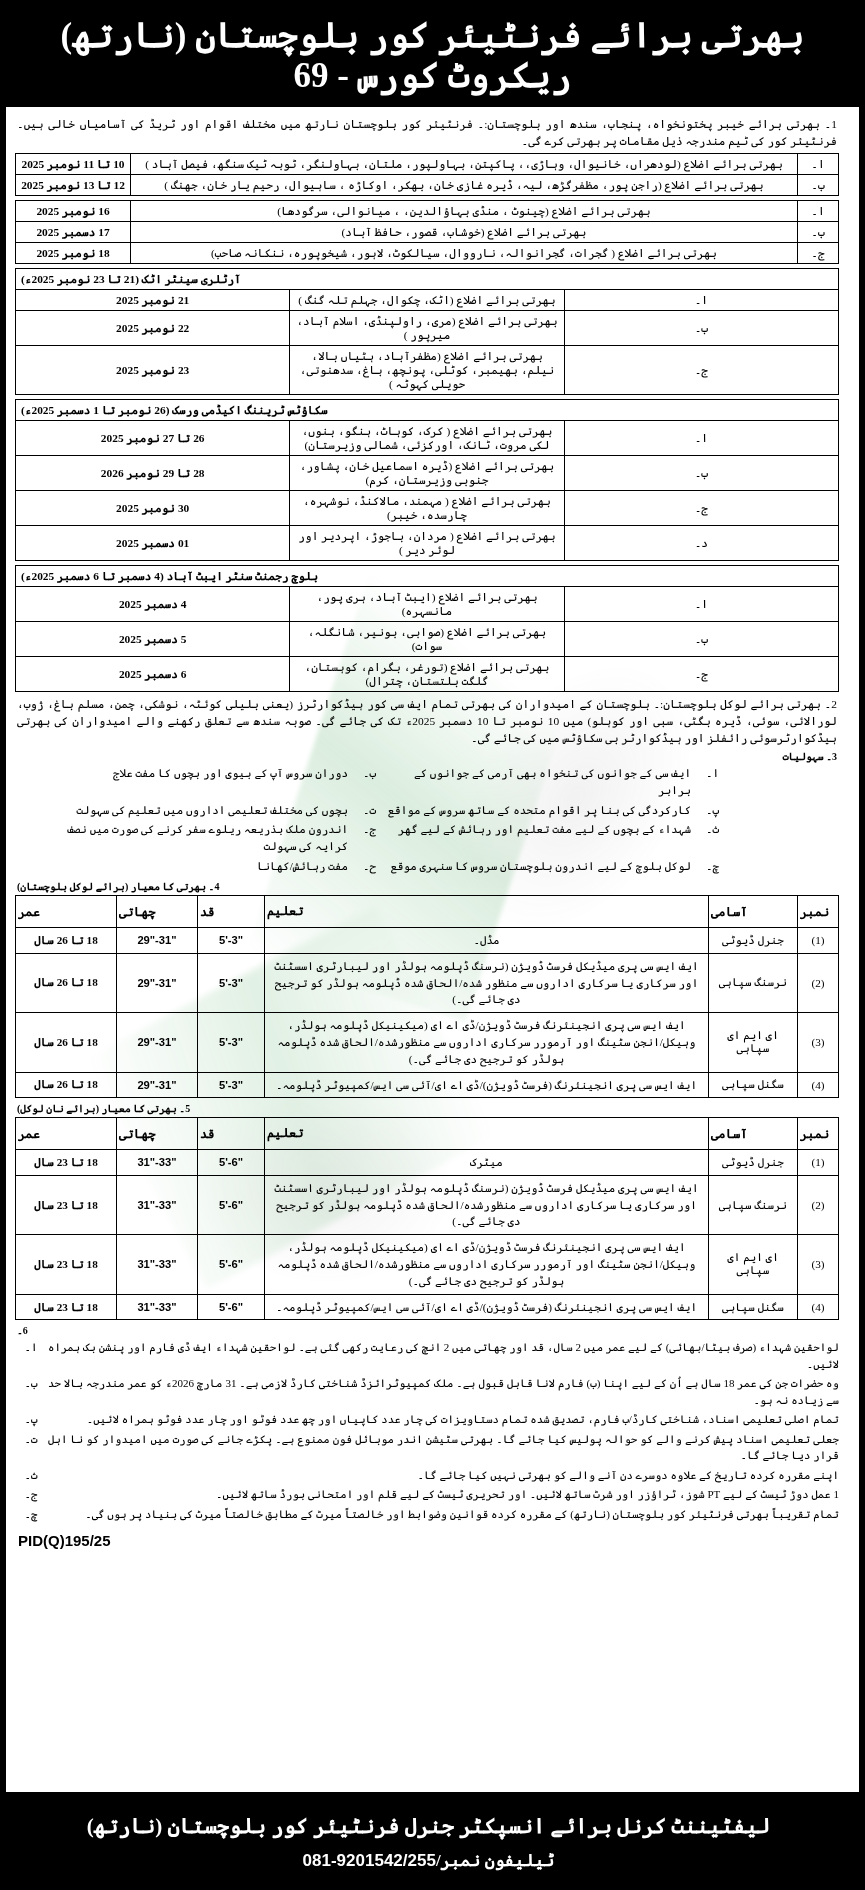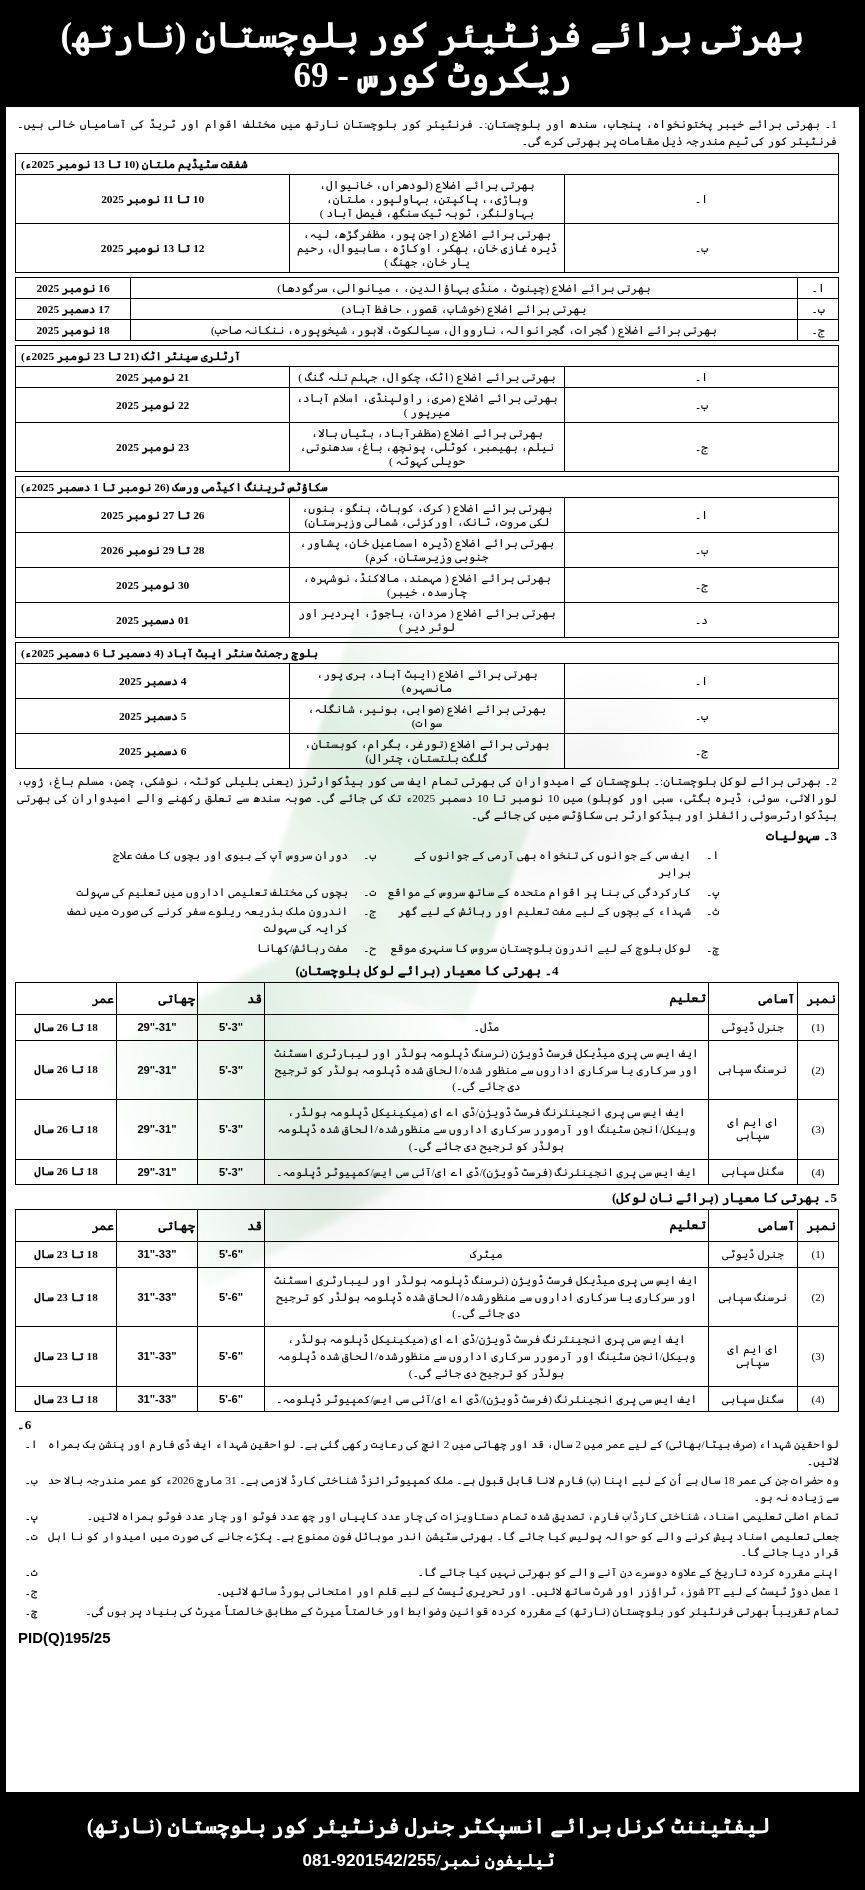--- a/index.html
+++ b/index.html
@@ -45,21 +45,21 @@
     filter:blur(2px);}
   .content{position:relative;z-index:2;}
 
   
   .para{
     direction:rtl;text-align:justify;font-size:11.4px;line-height:1.5;
     margin:3px 2px 3px 2px;
   }
 
   .sec-head{
-    direction:rtl;font-size:13px;font-weight:bold;margin:4px 2px 2px 2px;
+    direction:rtl;font-size:10px;font-weight:bold;margin:4px 2px 2px 2px;
   }
 
   
   table.sched{
     width:100%;border-collapse:collapse;table-layout:fixed;
     direction:rtl;margin:2px 0 4px 0;
     border:1.6px solid #000;
   }
   table.sched td{border:1.1px solid #000;padding:3px 5px;font-size:11.4px;vertical-align:middle;}
   td.venue{
@@ -76,21 +76,21 @@
   .fac-cell .lbl{width:22px;flex:none;}
   .fac-cell.right{padding-right:120px;}
   .fac-cell.left{padding-left:26px;}
 
   
   table.crit{
     width:100%;border-collapse:collapse;table-layout:fixed;direction:rtl;
     border:1.8px solid #000;margin:3px 0 5px 0;
   }
   table.crit th,table.crit td{border:1.2px solid #000;padding:4px 4px;font-size:11.2px;}
-  table.crit th{font-weight:bold;font-size:12.5px;text-align:right;padding:6px 2px;}
+  table.crit th{font-weight:bold;font-size:12.5px;text-align:left;padding:6px 2px;}
   .c-no{width:36px;text-align:center;}
   .c-post{width:84px;text-align:center;font-size:11.4px;}
   .c-edu{text-align:center;line-height:1.5;font-size:10.8px;}
   .c-ht{width:62px;text-align:center;font-weight:bold;direction:ltr;font-family:"Liberation Sans",sans-serif;}
   .c-ch{width:76px;text-align:center;font-weight:bold;direction:ltr;font-family:"Liberation Sans",sans-serif;}
   .c-age{width:96px;text-align:center;font-weight:bold;}
 
   
   .notes{direction:rtl;margin-top:5px;}
   .note{display:flex;gap:7px;font-size:11px;line-height:1.5;margin:3px 0;padding-left:6px;}
@@ -127,23 +127,20 @@
     </div>
 
     <div class="content">
 
       <div class="para">1۔ بھرتی برائے خیبر پختونخواہ، پنجاب، سندھ اور بلوچستان:۔ فرنٹیئر کور بلوچستان نارتھ میں مختلف اقوام اور ٹریڈ کی آسامیاں خالی ہیں۔ فرنٹیئر کور کی ٹیم مندرجہ ذیل مقامات پر بھرتی کرے گی۔</div>
 
       <div id="schedule-container">
           <table class="sched">
             <tbody>
               <tr>
-                <td class="venue" colspan="3">شفقت سٹیڈیم ملتان (10 تا 13 نومبر 2025ء)</td>
-              </tr>
-              <tr>
                 <td class="idx">ا۔</td>
                 <td class="desc">بھرتی برائے اضلاع (لودھراں، خانیوال، وہاڑی،، پاکپتن، بہاولپور، ملتان، بہاولنگر، ٹوبہ ٹیک سنگھ، فیصل آباد )</td>
                 <td class="date">10 تا 11 نومبر 2025</td>
               </tr>
               <tr>
                 <td class="idx">ب۔</td>
                 <td class="desc">بھرتی برائے اضلاع (راجن پور، مظفرگڑھ، لیہ، ڈیرہ غازی خان، بھکر، اوکاڑہ ، ساہیوال، رحیم یار خان، جھنگ )</td>
                 <td class="date">12 تا 13 نومبر 2025</td>
               </tr>
             </tbody>
@@ -279,21 +276,21 @@
               <span class="lbl">چ۔</span>
               <span>لوکل بلوچ کے لیے اندرون بلوچستان سروس کا سنہری موقع</span>
             </div>
             <div class="fac-cell left">
               <span class="lbl">ح۔</span>
               <span>مفت رہائش/کھانا</span>
             </div>
           </div>
         </div>
 
-      <div class="sec-head" style="text-align:center;">4۔ بھرتی کا معیار (برائے لوکل بلوچستان)</div>
+      <div class="sec-head" style="text-align:left;">4۔ بھرتی کا معیار (برائے لوکل بلوچستان)</div>
       <table class="crit" id="crit-baloch">
           <tbody>
             <tr>
               <th class="c-no">نمبر</th>
               <th class="c-post">آسامی</th>
               <th class="c-edu">تعلیم</th>
               <th class="c-ht">قد</th>
               <th class="c-ch">چھاتی</th>
               <th class="c-age">عمر</th>
             </tr>
@@ -325,21 +322,21 @@
               <td class="c-no">(4)</td>
               <td class="c-post">سگنل سپاہی</td>
               <td class="c-edu">ایف ایس سی پری انجینئرنگ (فرسٹ ڈویژن)/ڈی اے ای/آئی سی ایس/کمپیوٹر ڈپلومہ۔</td>
               <td class="c-ht">5'-3"</td>
               <td class="c-ch">29"-31"</td>
               <td class="c-age">18 تا 26 سال</td>
             </tr>
           </tbody>
         </table>
 
-      <div class="sec-head" style="text-align:right;">5۔ بھرتی کا معیار (برائے نان لوکل)</div>
+      <div class="sec-head" style="text-align:left;">5۔ بھرتی کا معیار (برائے نان لوکل)</div>
       <table class="crit" id="crit-local">
           <tbody>
             <tr>
               <th class="c-no">نمبر</th>
               <th class="c-post">آسامی</th>
               <th class="c-edu">تعلیم</th>
               <th class="c-ht">قد</th>
               <th class="c-ch">چھاتی</th>
               <th class="c-age">عمر</th>
             </tr>

